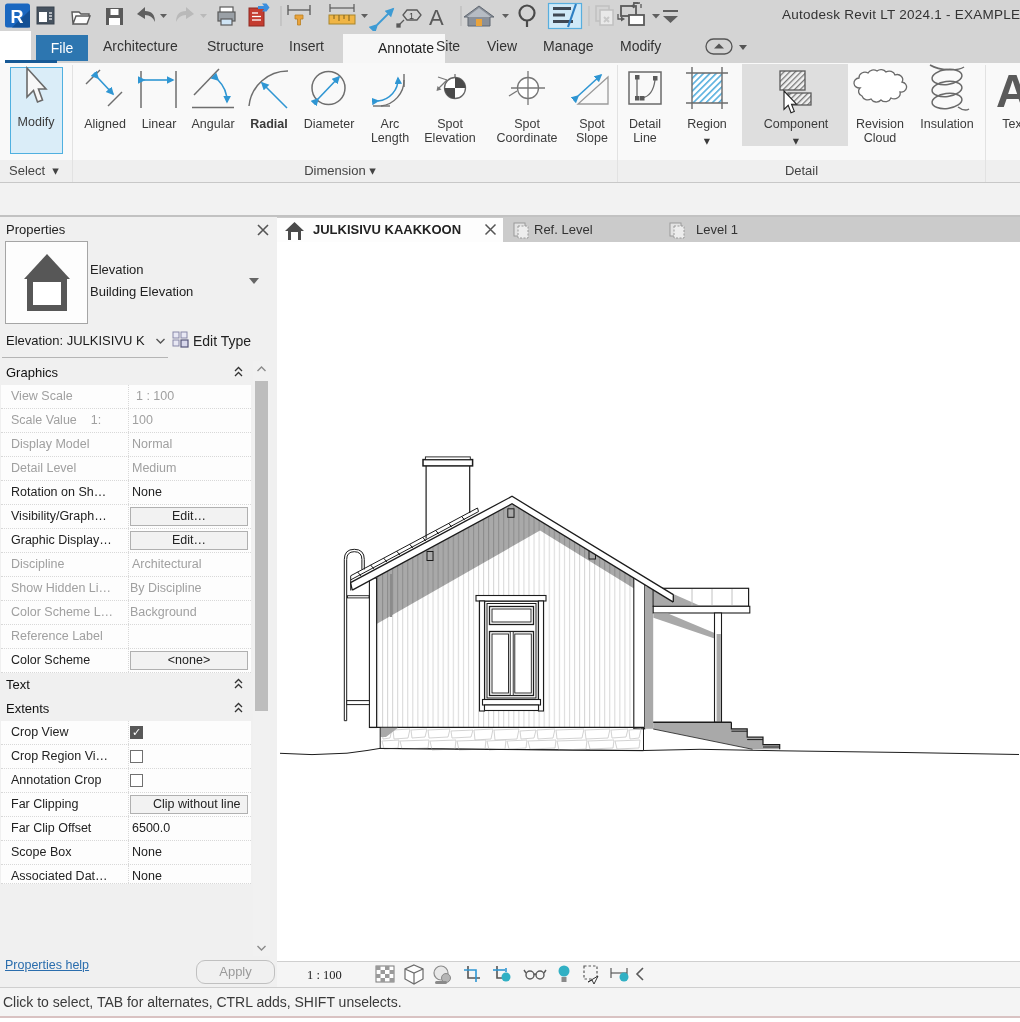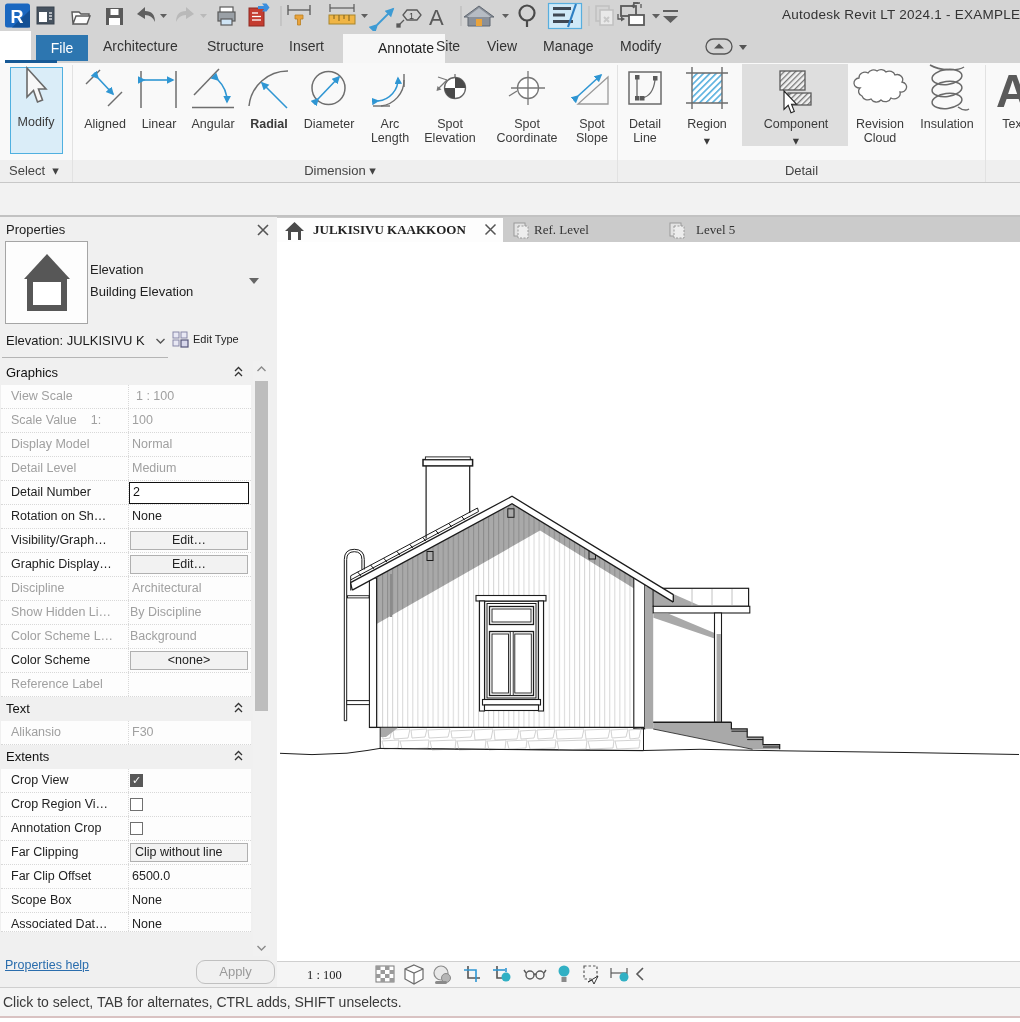--- a/index.html
+++ b/index.html
@@ -25,21 +25,21 @@
   
   #optionsbar{left:0;top:183px;width:1020px;height:33px;background:#f2f2f2;border-bottom:1px solid #c2c2c2;box-sizing:border-box;}
   
   #propspanel{left:0;top:216px;width:327px;height:771px;background:#f0f0f0;border-right:1px solid #a9a9a9;border-top:1px solid #c2c2c2;box-sizing:border-box;}
   #props-title{left:6px;top:5px;font-size:13px;color:#222;}
   #typesel{left:5px;top:24px;width:83px;height:83px;background:#fdfdfd;border:1px solid #a5a5a5;box-sizing:border-box;}
   #typetext1{left:90px;top:45px;font-size:13px;color:#222;}
   #typetext2{left:90px;top:67px;font-size:13px;color:#222;}
   #combo-row{left:6px;top:116px;font-size:13px;color:#1a1a1a;white-space:nowrap;}
   #combo-underline{left:2px;top:140px;width:166px;height:1px;background:#b5b5b5;}
-  #edittype-label{left:193px;top:116px;font-size:11px;color:#222;}
+  #edittype-label{left:193px;top:116px;font-size:14px;color:#222;}
   
   #grid{left:1px;top:144px;width:250px;}
   #grid div{position:relative;}
   .prow{height:24px;background:#fdfdfd;border-bottom:1px dotted #d8d8d8;box-sizing:border-box;}
   .phead{height:24px;background:#f0f0f0;box-sizing:border-box;}
   .phead .ht,.prow .plabel,.prow .pvalue,.phead .chev,.prow .pbtn,.prow .pinput,.prow .cbox,.prow .cboxchk{position:absolute;}
   .phead .ht{left:5px;top:4px;font-size:13px;color:#111;}
   .chev{right:8px;top:5px;}
   .plabel{left:10px;top:4px;font-size:12.5px;white-space:nowrap;color:#222;}
   .pvalue{left:131px;top:4px;font-size:12.5px;white-space:nowrap;color:#222;}
@@ -51,21 +51,21 @@
   .cboxchk{left:129px;top:5px;width:13px;height:13px;background:#585858;color:#fff;font-size:11px;line-height:13px;text-align:center;}
   
   #gsb{left:253px;top:144px;width:17px;height:595px;background:#f1f1f1;}
   #gsb-thumb{left:2px;top:20px;width:13px;height:330px;background:#bdbdbd;}
   
   #props-help{left:5px;top:741px;font-size:12.5px;color:#2a6dad;text-decoration:underline;}
   #apply-btn{left:196px;top:743px;width:77px;height:22px;border:1px solid #c0c0c0;border-radius:9px;background:#f0f0f0;color:#9a9a9a;font-size:13px;text-align:center;line-height:21px;}
   
   #tabstrip{left:277px;top:216px;width:743px;height:26px;background:#cbcbcb;border-top:1px solid #c2c2c2;box-sizing:border-box;}
   #activetab{left:0px;top:1px;width:226px;height:25px;background:#fdfdfd;}
-  .tabtxt{top:5px;font-size:13px;color:#333;white-space:nowrap;font-family:Liberation Serif, serif;}
+  .tabtxt{top:5px;font-size:13px;color:#333;white-space:nowrap;}
   #canvas{left:277px;top:242px;width:743px;height:720px;background:#fff;}
   
   #vcb{left:277px;top:961px;width:743px;height:26px;background:#f5f5f5;border-top:1px solid #cfcfcf;box-sizing:border-box;}
   #vcb-scale{left:30px;top:6px;font-size:12.5px;color:#222;font-family:"Liberation Serif",serif;}
   
   #status{left:0;top:987px;width:1020px;height:29px;background:#f4f4f4;border-top:1px solid #cfcfcf;box-sizing:border-box;}
   #status-text{left:3px;top:6px;font-size:14px;color:#3a3a3a;white-space:nowrap;}
   #pinkline{left:0;top:1016px;width:1020px;height:2px;background:#d9c2c2;}
 </style>
 </head>
@@ -383,25 +383,20 @@
           <span class="plabel gray">Display Model</span>
           <span class="pvalue gray">Normal</span>
           <span class="pcol"></span>
         </div>
       <div class="prow">
           <span class="plabel gray">Detail Level</span>
           <span class="pvalue gray">Medium</span>
           <span class="pcol"></span>
         </div>
       <div class="prow">
-          <span class="plabel">Detail Number</span>
-          <span class="pinput">2</span>
-          <span class="pcol"></span>
-        </div>
-      <div class="prow">
           <span class="plabel">Rotation on Sh…</span>
           <span class="pvalue">None</span>
           <span class="pcol"></span>
         </div>
       <div class="prow">
           <span class="plabel">Visibility/Graph…</span>
           <span class="pbtn">Edit…</span>
           <span class="pcol"></span>
         </div>
       <div class="prow">
@@ -418,39 +413,34 @@
           <span class="plabel gray">Show Hidden Li…</span>
           <span class="pvalue gray" style="left:129px;">By Discipline</span>
           <span class="pcol"></span>
         </div>
       <div class="prow">
           <span class="plabel gray">Color Scheme L…</span>
           <span class="pvalue gray" style="left:129px;">Background</span>
           <span class="pcol"></span>
         </div>
       <div class="prow">
+          <span class="plabel gray">Reference Label</span>
+          <span class="pcol"></span>
+        </div>
+      <div class="prow">
           <span class="plabel">Color Scheme</span>
           <span class="pbtn">&lt;none&gt;</span>
-          <span class="pcol"></span>
-        </div>
-      <div class="prow">
-          <span class="plabel gray">Reference Label</span>
           <span class="pcol"></span>
         </div>
       <div class="phead">
           <span class="ht">Text</span>
           <svg class="chev" width="9" height="12" viewBox="0 0 9 12">
             <path d="M1 5 L4.5 1.5 L8 5 M1 10 L4.5 6.5 L8 10" fill="none" stroke="#333" stroke-width="1.3"></path>
           </svg>
         </div>
-      <div class="prow">
-          <span class="plabel gray">Alikansio</span>
-          <span class="pvalue gray">F30</span>
-          <span class="pcol"></span>
-        </div>
       <div class="phead">
           <span class="ht">Extents</span>
           <svg class="chev" width="9" height="12" viewBox="0 0 9 12">
             <path d="M1 5 L4.5 1.5 L8 5 M1 10 L4.5 6.5 L8 10" fill="none" stroke="#333" stroke-width="1.3"></path>
           </svg>
         </div>
       <div class="prow">
           <span class="plabel">Crop View</span>
           <span class="cboxchk">✓</span>
           <span class="pcol"></span>
@@ -460,21 +450,21 @@
           <span class="cbox"></span>
           <span class="pcol"></span>
         </div>
       <div class="prow">
           <span class="plabel">Annotation Crop</span>
           <span class="cbox"></span>
           <span class="pcol"></span>
         </div>
       <div class="prow">
           <span class="plabel">Far Clipping</span>
-          <span class="pbtn" style="text-align:left;padding-left:4px;">Clip without line</span>
+          <span class="pbtn" style="text-align:left;padding-left:22px;">Clip without line</span>
           <span class="pcol"></span>
         </div>
       <div class="prow">
           <span class="plabel">Far Clip Offset</span>
           <span class="pvalue">6500.0</span>
           <span class="pcol"></span>
         </div>
       <div class="prow">
           <span class="plabel">Scope Box</span>
           <span class="pvalue">None</span>
@@ -510,21 +500,21 @@
       </svg>
     <svg style="position:absolute;left:235px;top:4px;" width="18" height="18" viewBox="0 0 18 18">
       <rect x="2" y="2" width="11" height="13" fill="#e3e3e3" stroke="#9a9a9a" stroke-width="1"></rect>
       <rect x="6" y="5" width="10" height="12" fill="#ededed" stroke="#9a9a9a" stroke-width="1" stroke-dasharray="2 1.5"></rect>
     </svg>
     <div class="tabtxt" style="left:257px;">Ref. Level</div>
     <svg style="position:absolute;left:391px;top:4px;" width="18" height="18" viewBox="0 0 18 18">
       <rect x="2" y="2" width="11" height="13" fill="#e3e3e3" stroke="#9a9a9a" stroke-width="1"></rect>
       <rect x="6" y="5" width="10" height="12" fill="#ededed" stroke="#9a9a9a" stroke-width="1" stroke-dasharray="2 1.5"></rect>
     </svg>
-    <div class="tabtxt" style="left:419px;">Level 5</div>
+    <div class="tabtxt" style="left:419px;">Level 1</div>
   </div>
   <div id="canvas">
   <svg width="743" height="720" viewBox="277 242 743 720" style="position:absolute;left:0;top:0;">
     <defs>
       <pattern id="sidL" patternUnits="userSpaceOnUse" x="377" y="0" width="5.05" height="8">
         <rect width="5.05" height="8" fill="#ffffff"></rect>
         <rect x="0" width="1" height="8" fill="#d7d7d7"></rect>
       </pattern>
       <pattern id="sidD" patternUnits="userSpaceOnUse" x="377" y="0" width="5.05" height="8">
         <rect width="5.05" height="8" fill="#a9a9a9"></rect>

